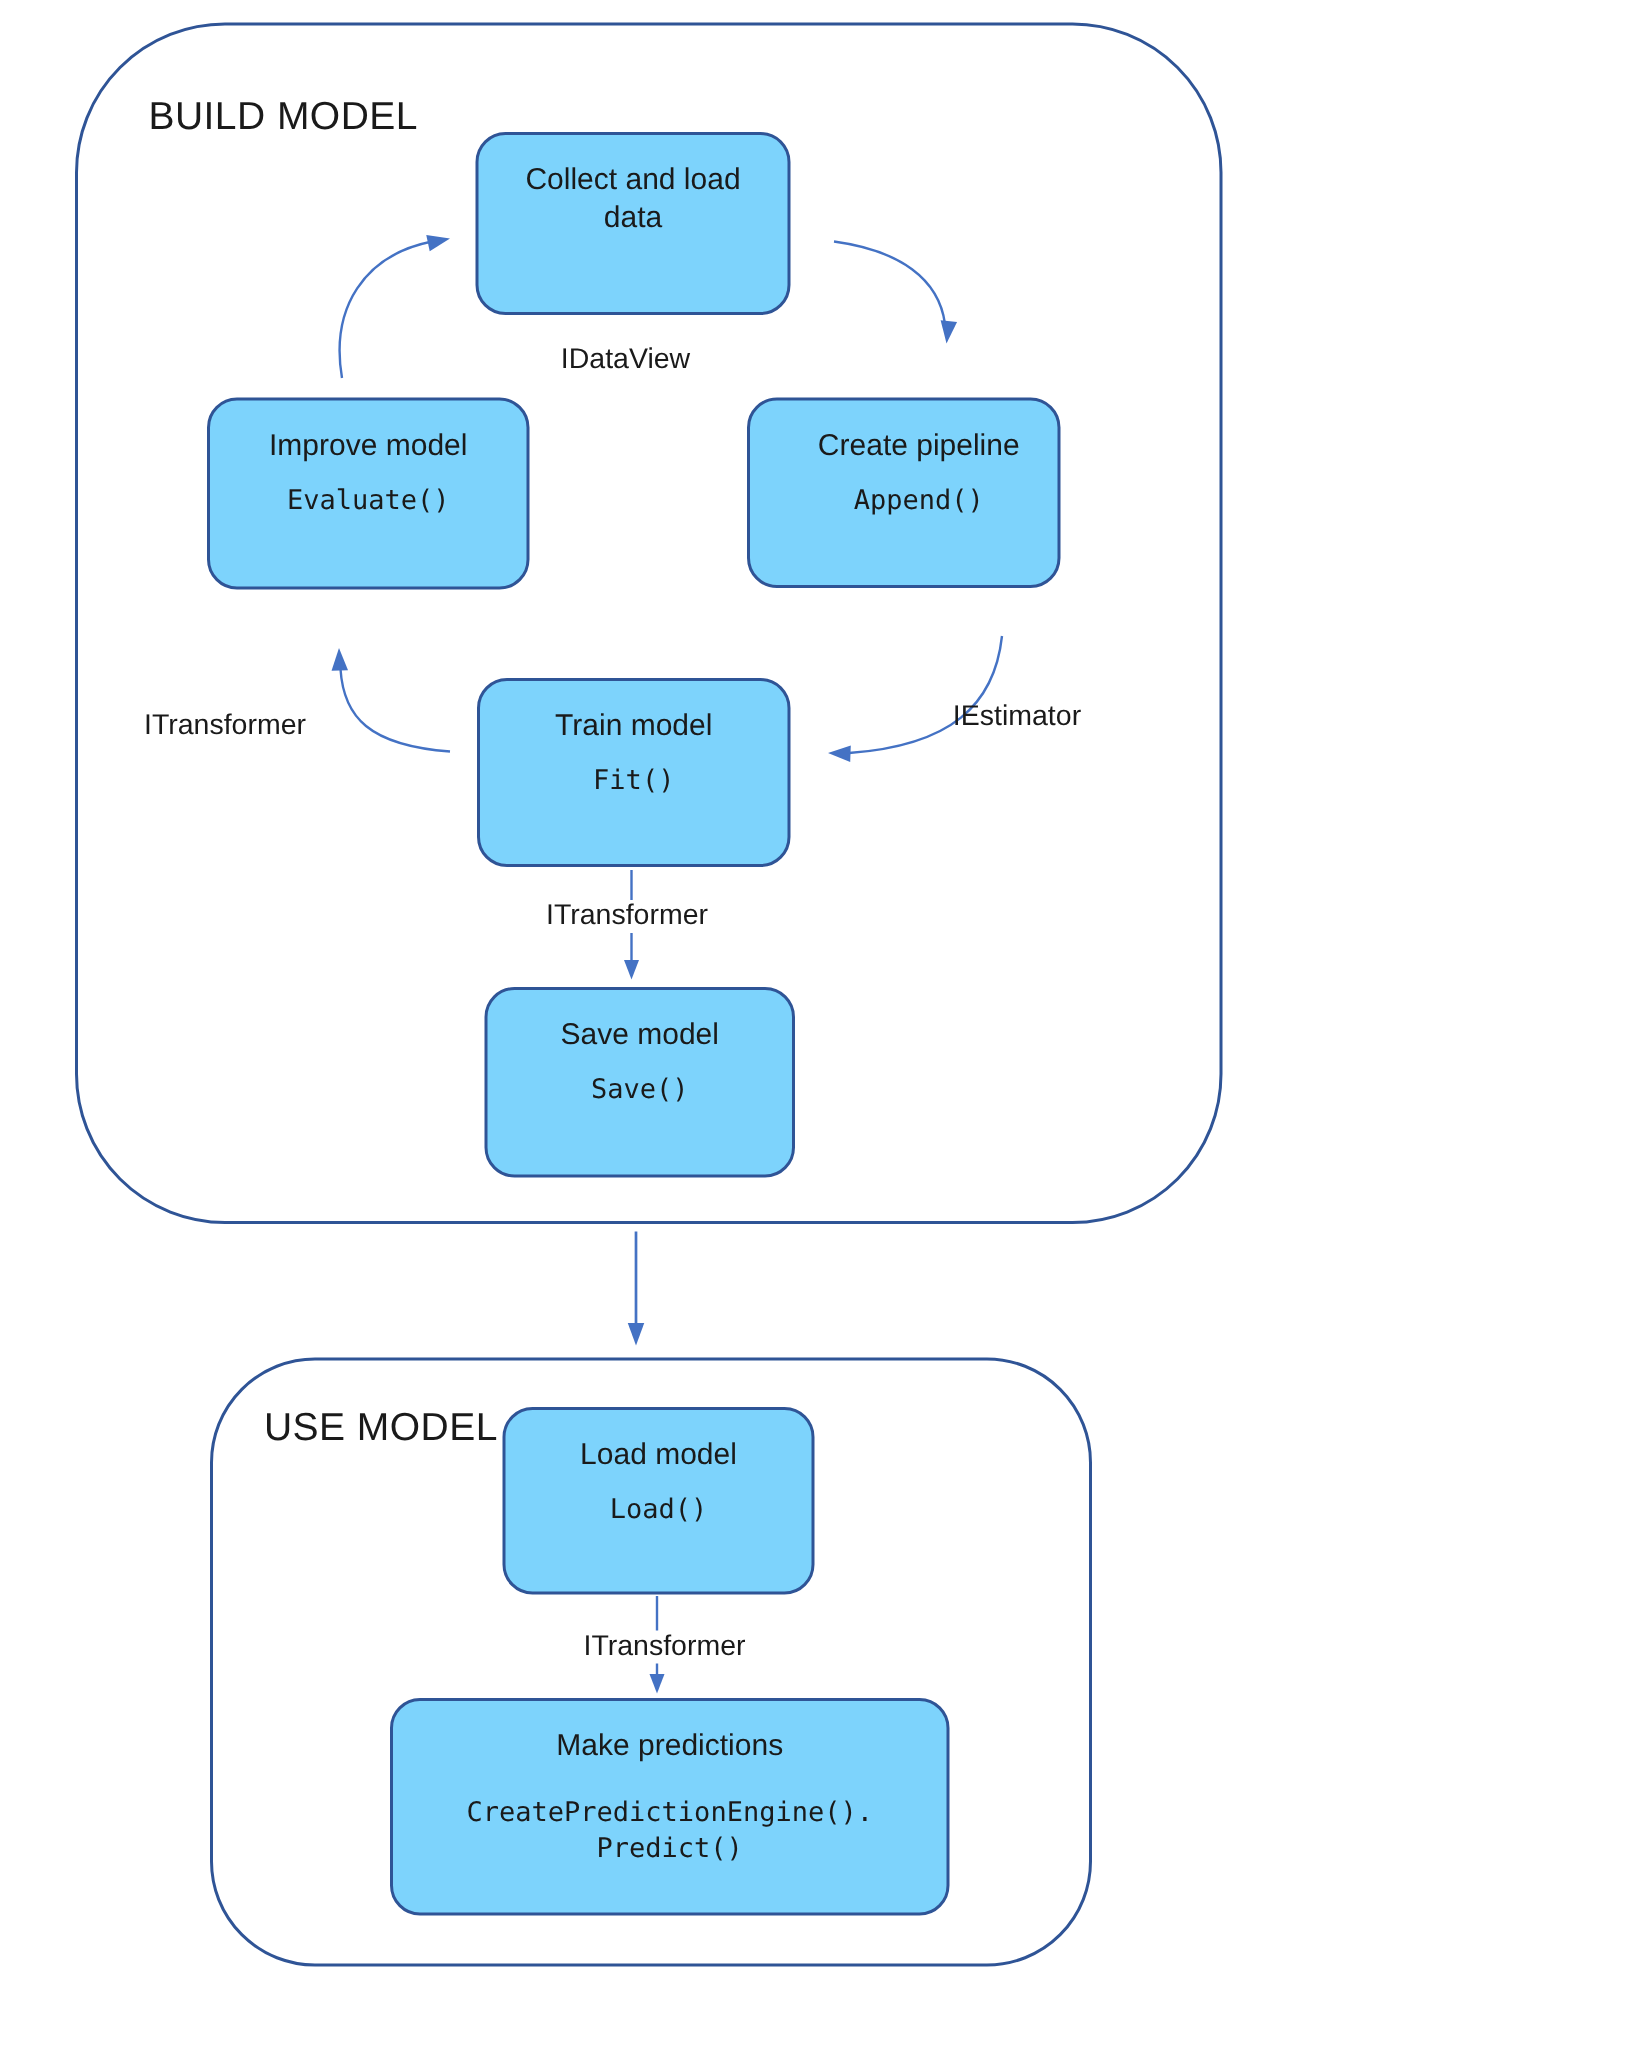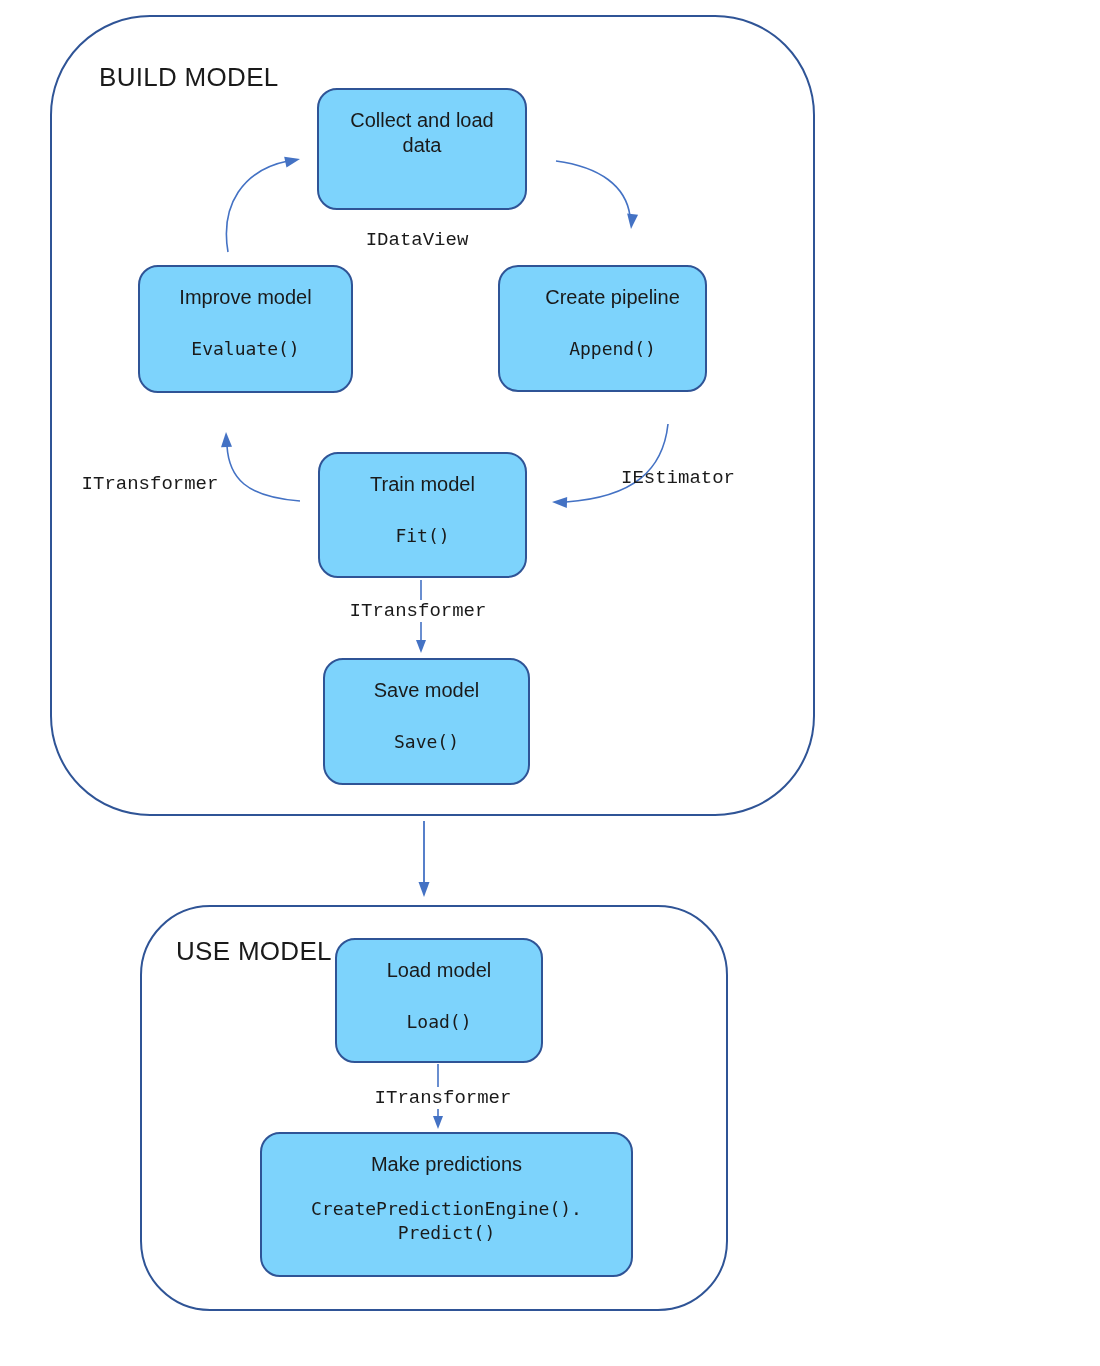--- a/index.html
+++ b/index.html
@@ -51,40 +51,40 @@
     box-sizing: border-box;
   }
   .node-title {
     font-size: 20px;
     line-height: 25px;
     color: #1a1a1a;
     text-align: center;
     max-width: 175px;
   }
   .node-code {
-    margin-top: 27px;
+    margin-top: 12px;
     font-family: "DejaVu Sans Mono", monospace;
     font-size: 18px;
     line-height: 24px;
     color: #1a1a1a;
     text-align: center;
     white-space: nowrap;
   }
   .node-code.two-line { white-space: normal; margin-top: 20px; }
   #node-collect  { left: 317px; top: 88px;  width: 210px; height: 122px; }
   #node-improve  { left: 138px; top: 265px; width: 215px; height: 128px; }
   #node-pipeline { left: 498px; top: 265px; width: 209px; height: 127px; padding-left: 20px; }
   #node-train    { left: 318px; top: 452px; width: 209px; height: 126px; }
   #node-save     { left: 323px; top: 658px; width: 207px; height: 127px; }
   #node-load     { left: 335px; top: 938px; width: 208px; height: 125px; }
   #node-predict  { left: 260px; top: 1132px; width: 373px; height: 145px; align-items: center; }
   #node-predict .node-title { max-width: 300px; }
   .edge-label {
     position: absolute;
-    font-family: Liberation Mono, monospace;
+    font-family: Liberation Sans, sans-serif;
     font-size: 19px;
     color: #1a1a1a;
     transform: translateX(-50%);
     white-space: nowrap;
   }
   .edge-label.on-line {
     background: #ffffff;
     padding: 0 6px;
   }
   #label-idataview        { left: 417px; top: 229px; }

